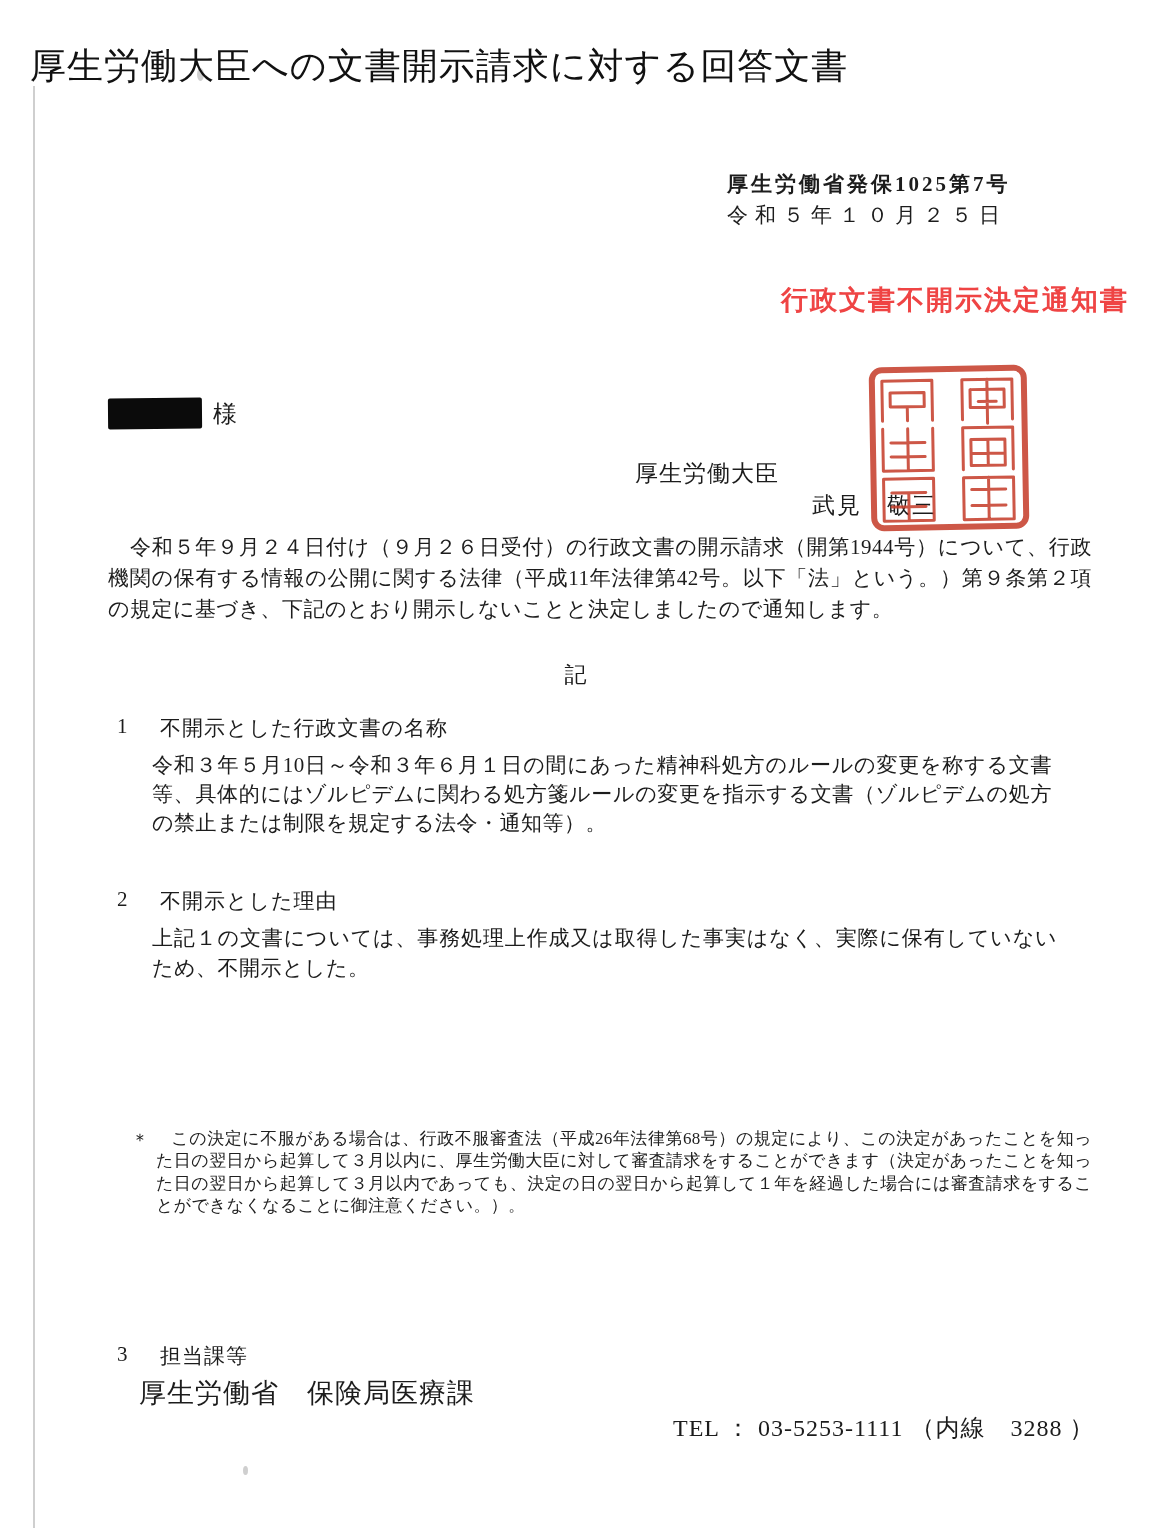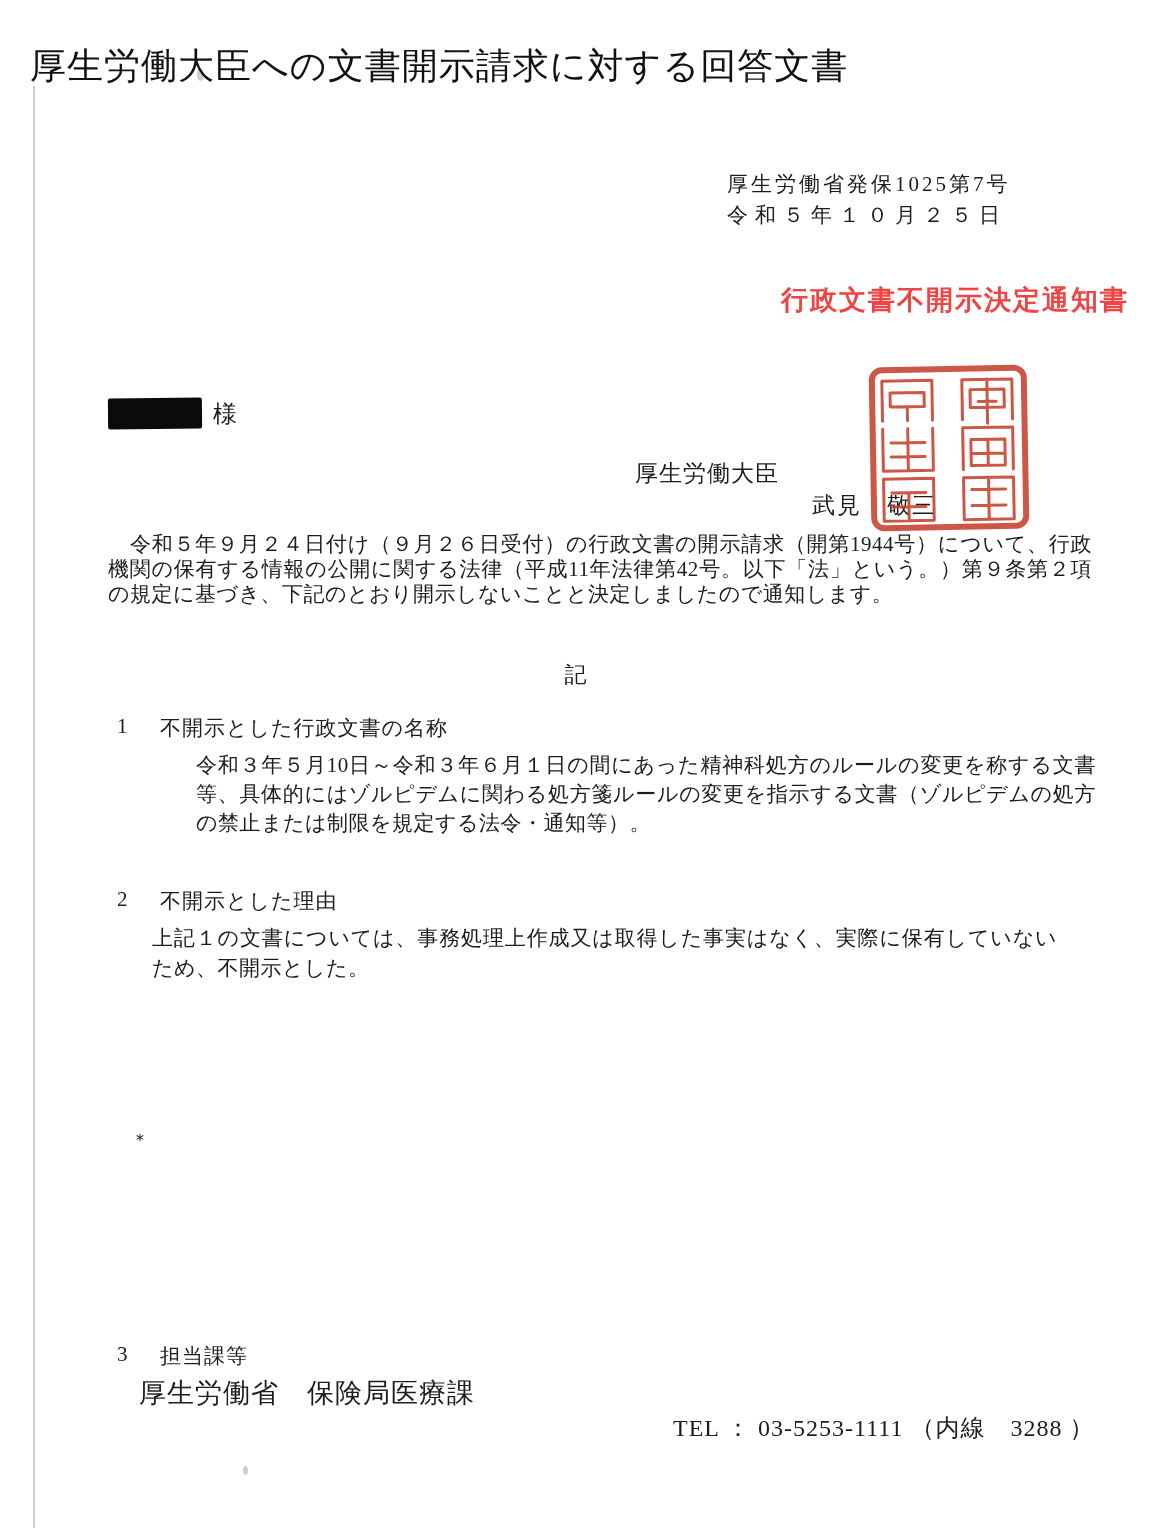--- a/index.html
+++ b/index.html
@@ -8,50 +8,50 @@
     font-family:"Liberation Serif","DejaVu Serif",serif;
     color:#1c1c1c;overflow:hidden;
   }
   .abs{position:absolute;}
   
   #scan-edge{left:33px;top:86px;width:2px;height:1442px;background:#cfcfcf;}
   .speckle{background:#a8a8a8;border-radius:50%;opacity:.55;}
 
   #annotation{left:30px;top:42px;font-size:36px;letter-spacing:1px;color:#111;}
 
-  #doc-number{left:727px;top:170px;font-size:21px;letter-spacing:3px;}
+  #doc-number{left:727px;top:170px;font-size:21px;letter-spacing:3px;font-weight:bold;}
   #doc-date{left:727px;top:201px;font-size:21px;letter-spacing:7px;}
 
   #title{left:16px;top:282px;width:1113px;text-align:right;
          font-size:27px;font-weight:bold;letter-spacing:2px;color:#ef4444;}
 
   #redacted-box{left:108px;top:398px;width:94px;height:31px;background:#0b0b0b;
                 border-radius:2px;transform:rotate(-.5deg);}
   #addressee-honorific{left:213px;top:398px;font-size:24px;}
 
   #minister-label{left:635px;top:450px;font-size:23px;letter-spacing:1px;margin-top:8px;}
   #minister-name{left:812px;top:450px;font-size:23px;letter-spacing:2px;margin-top:40px;}
 
   #minister-seal{left:867px;top:364px;width:164px;height:168px;transform:rotate(-1deg);}
   #minister-seal svg{width:100%;height:100%;}
 
-  #intro{left:108px;top:532px;width:984px;font-size:21px;line-height:25px;
+  #intro{left:108px;top:532px;width:984px;font-size:21px;line-height:31px;
          text-indent:22px;text-align:justify;letter-spacing:.5px;}
 
   #record-marker{left:20px;top:660px;width:1113px;text-align:center;
                  font-size:22px;letter-spacing:2px;}
 
   .sec-no{position:absolute;left:117px;font-size:21px;}
   .sec-head{position:absolute;left:160px;font-size:21px;letter-spacing:1px;}
   #s1-no,#s1-head{top:714px;}
   #s2-no,#s2-head{top:887px;}
   #s3-no,#s3-head{top:1342px;}
 
   #s1-body{left:152px;top:751px;width:900px;font-size:21px;line-height:29px;
-           text-align:justify;letter-spacing:.5px;margin-left:44px;}
+           text-align:justify;letter-spacing:.5px;}
   #s2-body{left:152px;top:923px;width:905px;font-size:21px;line-height:30px;
            text-align:justify;letter-spacing:.5px;}
   #s3-body{left:139px;top:1375px;font-size:27px;letter-spacing:1px;}
 
   #note-marker{left:131px;top:1128px;font-size:18px;}
   #note{left:156px;top:1128px;width:936px;font-size:17px;line-height:22.4px;
         text-align:justify;letter-spacing:.3px;color:#202020;}
   #note p{margin:0;text-indent:0.9em;}
 
   #tel{left:673px;top:1412px;font-size:24px;letter-spacing:1px;}
@@ -100,19 +100,20 @@
 <div class="sec-no" id="s1-no">1</div>
 <div class="sec-head" id="s1-head">不開示とした行政文書の名称</div>
 <div class="abs" id="s1-body">令和３年５月10日～令和３年６月１日の間にあった精神科処方のルールの変更を称する文書等、具体的にはゾルピデムに関わる処方箋ルールの変更を指示する文書（ゾルピデムの処方の禁止または制限を規定する法令・通知等）。</div>
 
 <div class="sec-no" id="s2-no">2</div>
 <div class="sec-head" id="s2-head">不開示とした理由</div>
 <div class="abs" id="s2-body">上記１の文書については、事務処理上作成又は取得した事実はなく、実際に保有していないため、不開示とした。</div>
 
 <div class="abs" id="note-marker">＊</div>
 <div class="abs" id="note">
+  <p>この決定に不服がある場合は、行政不服審査法（平成26年法律第68号）の規定により、この決定があったことを知った日の翌日から起算して３月以内に、厚生労働大臣に対して審査請求をすることができます（決定があったことを知った日の翌日から起算して３月以内であっても、決定の日の翌日から起算して１年を経過した場合には審査請求をすることができなくなることに御注意ください。）。</p>
 </div>
 
 <div class="sec-no" id="s3-no">3</div>
 <div class="sec-head" id="s3-head">担当課等</div>
 <div class="abs" id="s3-body">厚生労働省　保険局医療課</div>
 
 <div class="abs" id="tel">TEL ： 03-5253-1111 （内線　3288 ）</div>
 
 </body></html>

